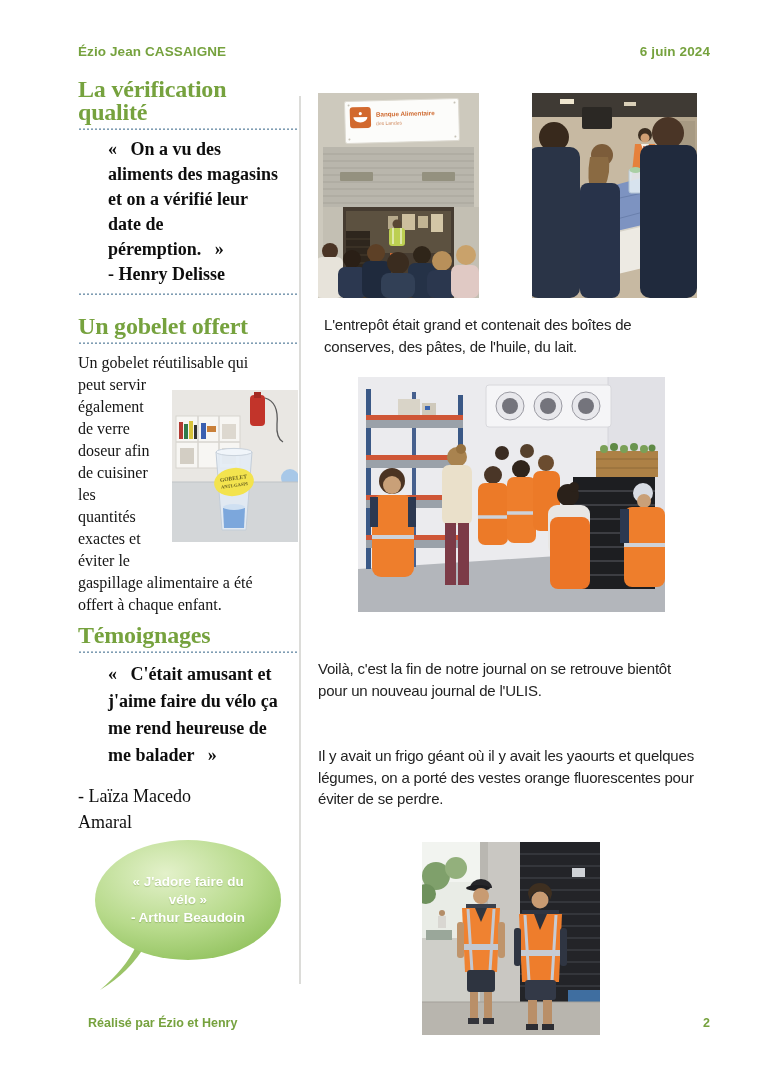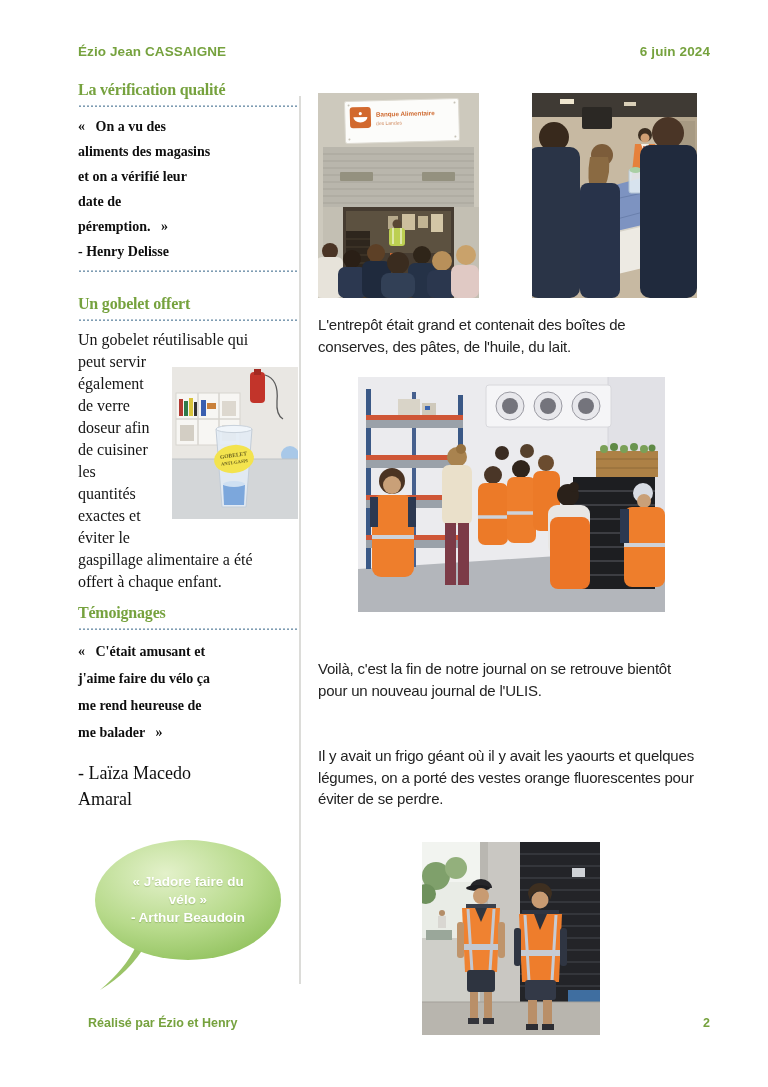--- a/index.html
+++ b/index.html
@@ -7,49 +7,49 @@
         font-family:"Liberation Sans","DejaVu Sans",sans-serif;}
   
   .hdr{position:absolute;left:78px;top:44px;width:632px;display:flex;justify-content:space-between;
        color:#76A23E;font-size:13.5px;font-weight:600;letter-spacing:.1px;}
   .ftr{position:absolute;left:78px;top:1016px;width:622px;display:flex;justify-content:space-between;
        color:#76A23E;font-size:12.5px;font-weight:600;padding-left:10px;}
   
   .divider{position:absolute;left:299px;top:96px;width:1.5px;height:888px;background:#dcdcd9;}
   
   .left{position:absolute;left:78px;top:78px;width:220px;height:930px;color:#111;}
-  .sec{font-family:"Liberation Serif","DejaVu Serif",serif;color:#76A23E;font-size:16px;
+  .sec{font-family:"Liberation Serif","DejaVu Serif",serif;color:#76A23E;font-size:24px;
        font-weight:700;margin:0;letter-spacing:-.2px;line-height:23px;}
   .sec.s2{margin-top:20px;}
   .sec.s3{margin-top:8px;}
   .dotted{height:3px;margin-top:3px;background-image:radial-gradient(circle,#7f9db3 1px,transparent 1.3px);
           background-size:4px 3px;background-repeat:repeat-x;background-position:0 1px;}
   .dotted.after-quote{margin-top:5px;}
   .lines{white-space:pre;}
-  .quote{font-family:"Liberation Serif","DejaVu Serif",serif;font-weight:700;font-size:14px;
-         line-height:25px;margin-top:7px;color:#0e0e0e;}
+  .quote{font-family:"Liberation Serif","DejaVu Serif",serif;font-weight:700;font-size:18px;
+         line-height:25px;margin-top:7px;color:#0e0e0e;margin-left:30px;}
   .quote.q2{line-height:27px;margin-top:8px;}
   .attr{font-family:"Liberation Serif","DejaVu Serif",serif;font-weight:400;font-size:18px;
         line-height:26px;margin-top:14px;color:#0e0e0e;}
   .gob{position:relative;margin-top:8px;font-family:"Liberation Serif","DejaVu Serif",serif;
        font-size:16px;line-height:22px;color:#141414;}
   .gob .intro{display:block;}
   .gob .wrapn{display:block;width:92px;}
   .gob .tail{display:block;width:220px;}
   .cup-svg{position:absolute;top:38px;right:0;}
   
   .bubble{position:absolute;left:14px;top:758px;width:192px;height:158px;}
   .bubble-text{position:absolute;left:0;top:12px;width:192px;height:104px;display:flex;
                align-items:center;justify-content:center;text-align:center;color:#fff;
                font-weight:700;font-size:13.5px;line-height:18px;text-shadow:0 1px 1px rgba(90,130,40,.35);}
   
   .right{position:absolute;left:318px;top:93px;width:450px;color:#232323;}
   .photo-row{display:flex;gap:53px;}
   .para{font-size:15px;line-height:21.5px;letter-spacing:-.2px;}
-  .p1{margin-top:16px;}
+  .p1{margin-top:16px;margin-left:6px;}
   .p2{margin-top:44px;}
   .p3{margin-top:46px;}
   .ph3{display:block;margin-top:20px;margin-left:40px;}
   .ph4{display:block;margin-top:32px;margin-left:104px;}
   svg{display:block;}
 </style>
 </head>
 <body>
 
 <div class="page">

